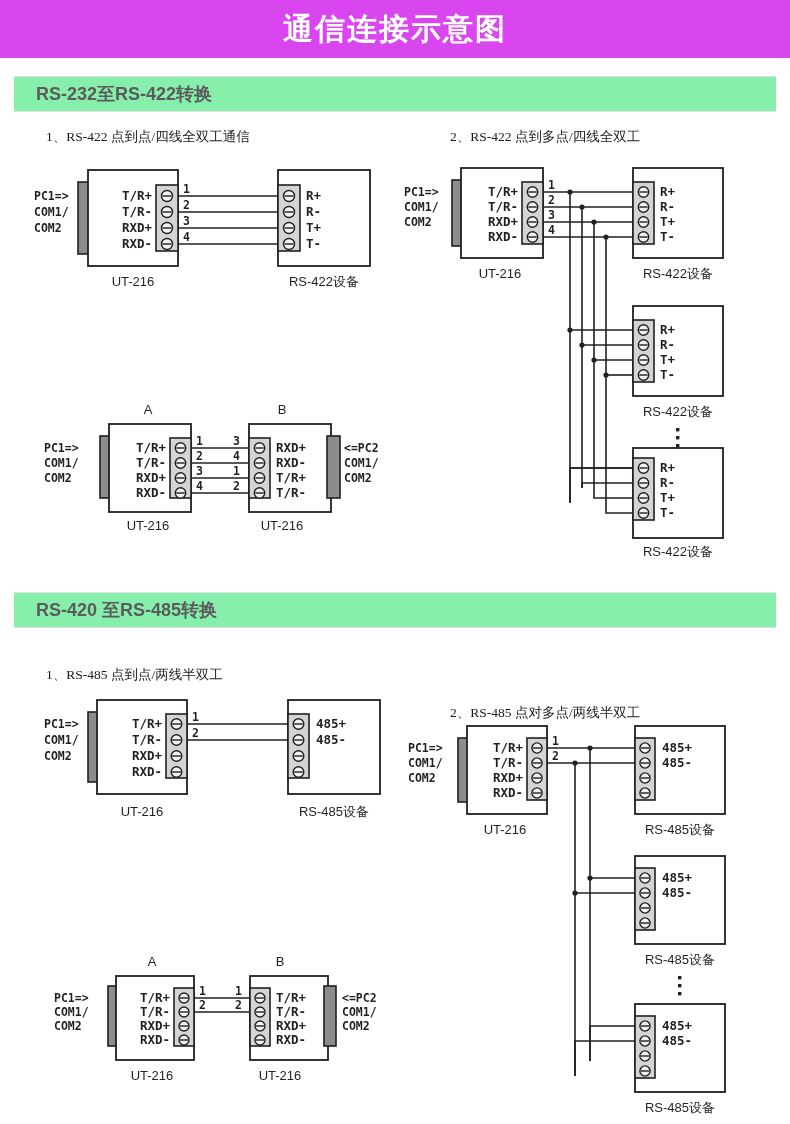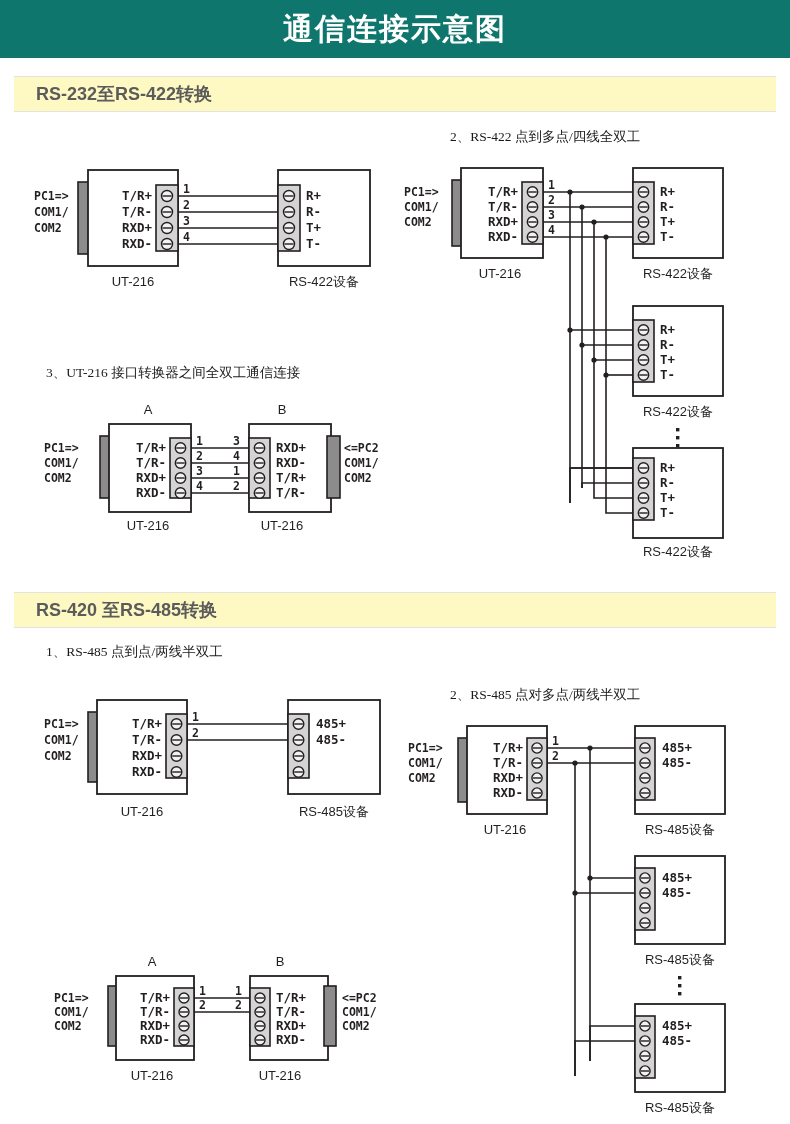--- a/index.html
+++ b/index.html
@@ -9,36 +9,36 @@
     width: 790px;
     height: 1124px;
     background: #ffffff;
     font-family: "Liberation Sans", "DejaVu Sans", sans-serif;
     color: #231f20;
     overflow: hidden;
     position: relative;
   }
   .page-header {
     height: 58px;
-    background: #0f766e;
+    background: #d946ef;
     display: flex;
     align-items: center;
     justify-content: center;
   }
   .page-header-title {
     color: #ffffff;
     font-size: 30px;
     font-weight: bold;
     letter-spacing: 2px;
     font-family: "Liberation Sans", "DejaVu Sans", sans-serif;
   }
   .section-bar {
     margin: 0 14px;
     height: 36px;
-    background: #fef9c3;
+    background: #86efac;
     display: flex;
     align-items: center;
     border-top: 1px solid #e2e2e2;
     border-bottom: 1px solid #e2e2e2;
   }
   .section-bar-title {
     padding-left: 22px;
     font-size: 18px;
     font-weight: bold;
     color: #5b5b5b;
@@ -76,20 +76,21 @@
 </div>
 
 <div style="height:18px"></div>
 
 <div class="section-bar">
   <div class="section-bar-title">RS-232至RS-422转换</div>
 </div>
 
 <div class="sec1-wrap">
 
+  <div class="dgm-caption" style="left:46px; top:16px;">1、RS-422 点到点/四线全双工通信</div>
   <div class="diagram" style="left:30px; top:48px;">
     <svg width="360" height="150" viewBox="0 0 360 150">
 
       <rect class="conn" x="48" y="22" width="14" height="72"></rect>
 
       <rect class="boxline" x="58" y="10" width="90" height="96"></rect>
 
       <rect class="termblock" x="126" y="25" width="22" height="66"></rect>
 
       <g>
@@ -139,21 +140,20 @@
       <text class="t-sig" x="276" y="40">R+</text>
       <text class="t-sig" x="276" y="56">R-</text>
       <text class="t-sig" x="276" y="72">T+</text>
       <text class="t-sig" x="276" y="88">T-</text>
 
       <text class="t-name" x="103" y="126" text-anchor="middle">UT-216</text>
       <text class="t-name" x="294" y="126" text-anchor="middle">RS-422设备</text>
     </svg>
   </div>
 
-  <div class="dgm-caption" style="left:46px; top:252px;">3、UT-216 接口转换器之间全双工通信连接</div>
   <div class="diagram" style="left:30px; top:282px;">
     <svg width="370" height="150" viewBox="0 0 370 150">
       <text class="t-ab" x="118" y="20" text-anchor="middle">A</text>
       <text class="t-ab" x="252" y="20" text-anchor="middle">B</text>
 
       <rect class="conn" x="70" y="42" width="13" height="62"></rect>
       <rect class="boxline" x="79" y="30" width="82" height="88"></rect>
       <rect class="termblock" x="140" y="44" width="21" height="60"></rect>
       <g>
         <circle class="screw-o" cx="150.5" cy="54" r="5.2"></circle>
@@ -340,21 +340,21 @@
     </svg>
   </div>
 </div>
 
 <div class="section-bar">
   <div class="section-bar-title">RS-420 至RS-485转换</div>
 </div>
 
 <div class="sec2-wrap">
 
-  <div class="dgm-caption" style="left:46px; top:15px;">1、RS-485 点到点/两线半双工</div>
+  <div class="dgm-caption" style="left:46px; top:38px;">1、RS-485 点到点/两线半双工</div>
   <div class="diagram" style="left:40px; top:62px;">
     <svg width="360" height="150" viewBox="0 0 360 150">
       <rect class="conn" x="48" y="22" width="13" height="70"></rect>
       <rect class="boxline" x="57" y="10" width="90" height="94"></rect>
       <rect class="termblock" x="126" y="24" width="21" height="64"></rect>
       <g>
         <circle class="screw-o" cx="136.5" cy="34" r="5.3"></circle>
           <line class="screw-s" x1="132.2" y1="34" x2="140.8" y2="34"></line>
         <circle class="screw-o" cx="136.5" cy="50" r="5.3"></circle>
           <line class="screw-s" x1="132.2" y1="50" x2="140.8" y2="50"></line>
@@ -445,21 +445,21 @@
       <text class="t-sig" x="236" y="82">RXD+</text>
       <text class="t-sig" x="236" y="96">RXD-</text>
       <text class="t-pc" x="302" y="54">&lt;=PC2</text>
       <text class="t-pc" x="302" y="68">COM1/</text>
       <text class="t-pc" x="302" y="82">COM2</text>
       <text class="t-name" x="112" y="132" text-anchor="middle">UT-216</text>
       <text class="t-name" x="240" y="132" text-anchor="middle">UT-216</text>
     </svg>
   </div>
 
-  <div class="dgm-caption" style="left:450px; top:58px;">2、RS-485 点对多点/两线半双工</div>
+  <div class="dgm-caption" style="left:450px; top:76px;">2、RS-485 点对多点/两线半双工</div>
   <div class="diagram" style="left:430px; top:88px;">
     <svg width="350" height="420" viewBox="0 0 350 420">
 
       <rect class="conn" x="28" y="22" width="13" height="64"></rect>
       <rect class="boxline" x="37" y="10" width="80" height="88"></rect>
       <rect class="termblock" x="97" y="22" width="20" height="62"></rect>
       <g>
         <circle class="screw-o" cx="107" cy="32" r="5.1"></circle>
           <line class="screw-s" x1="102.9" y1="32" x2="111.1" y2="32"></line>
         <circle class="screw-o" cx="107" cy="47" r="5.1"></circle>

